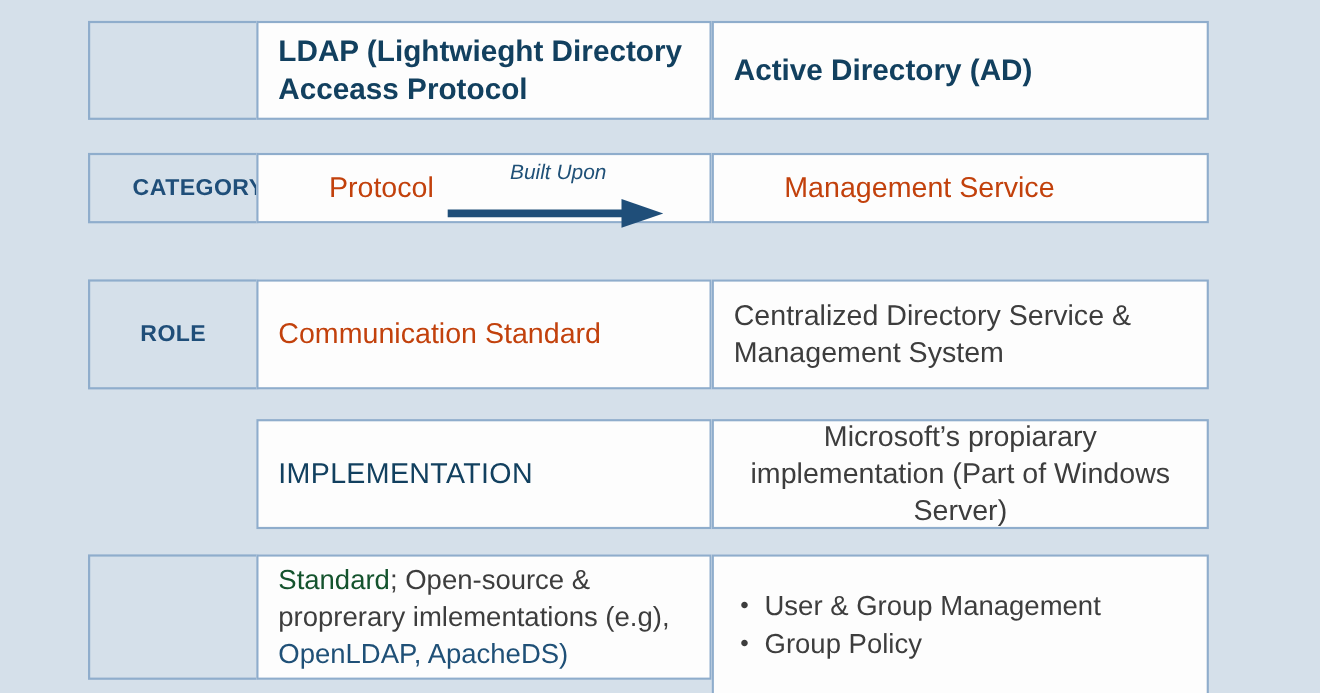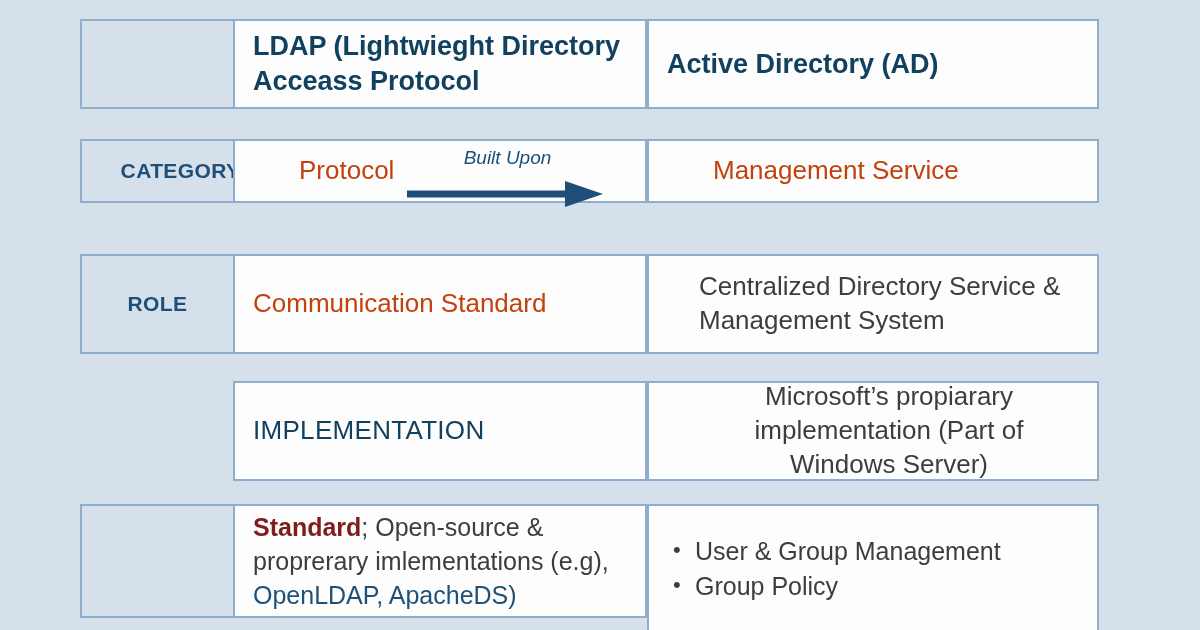--- a/index.html
+++ b/index.html
@@ -72,41 +72,40 @@
   }
 
   .val-text {
     font-size: 26px;
     color: #c2410c;
     line-height: 1.3;
     padding: 0 18px;
   }
   .val-text.gray {
     color: #3d3d3d;
-    margin-left: 32px;
   }
   .val-text.center {
     text-align: center;
   }
   .val-text.bold-blue {
     font-weight: normal;
     font-size: 26px;
     color: #12405f;
     letter-spacing: 0.3px;
   }
 
   .mixed-text {
     font-size: 25px;
     line-height: 1.36;
     padding: 0 14px 0 18px;
     color: #3d3d3d;
   }
   .mixed-text .strong {
-    font-weight: bold;
-    color: #7f1d1d;
+    font-weight: normal;
+    color: #14532d;
     margin-top: 44px;
   }
   .mixed-text .accent {
     color: #1f5077;
   }
 
   
   .bullet-list {
     margin: 0;
     padding: 0 18px 0 46px;

